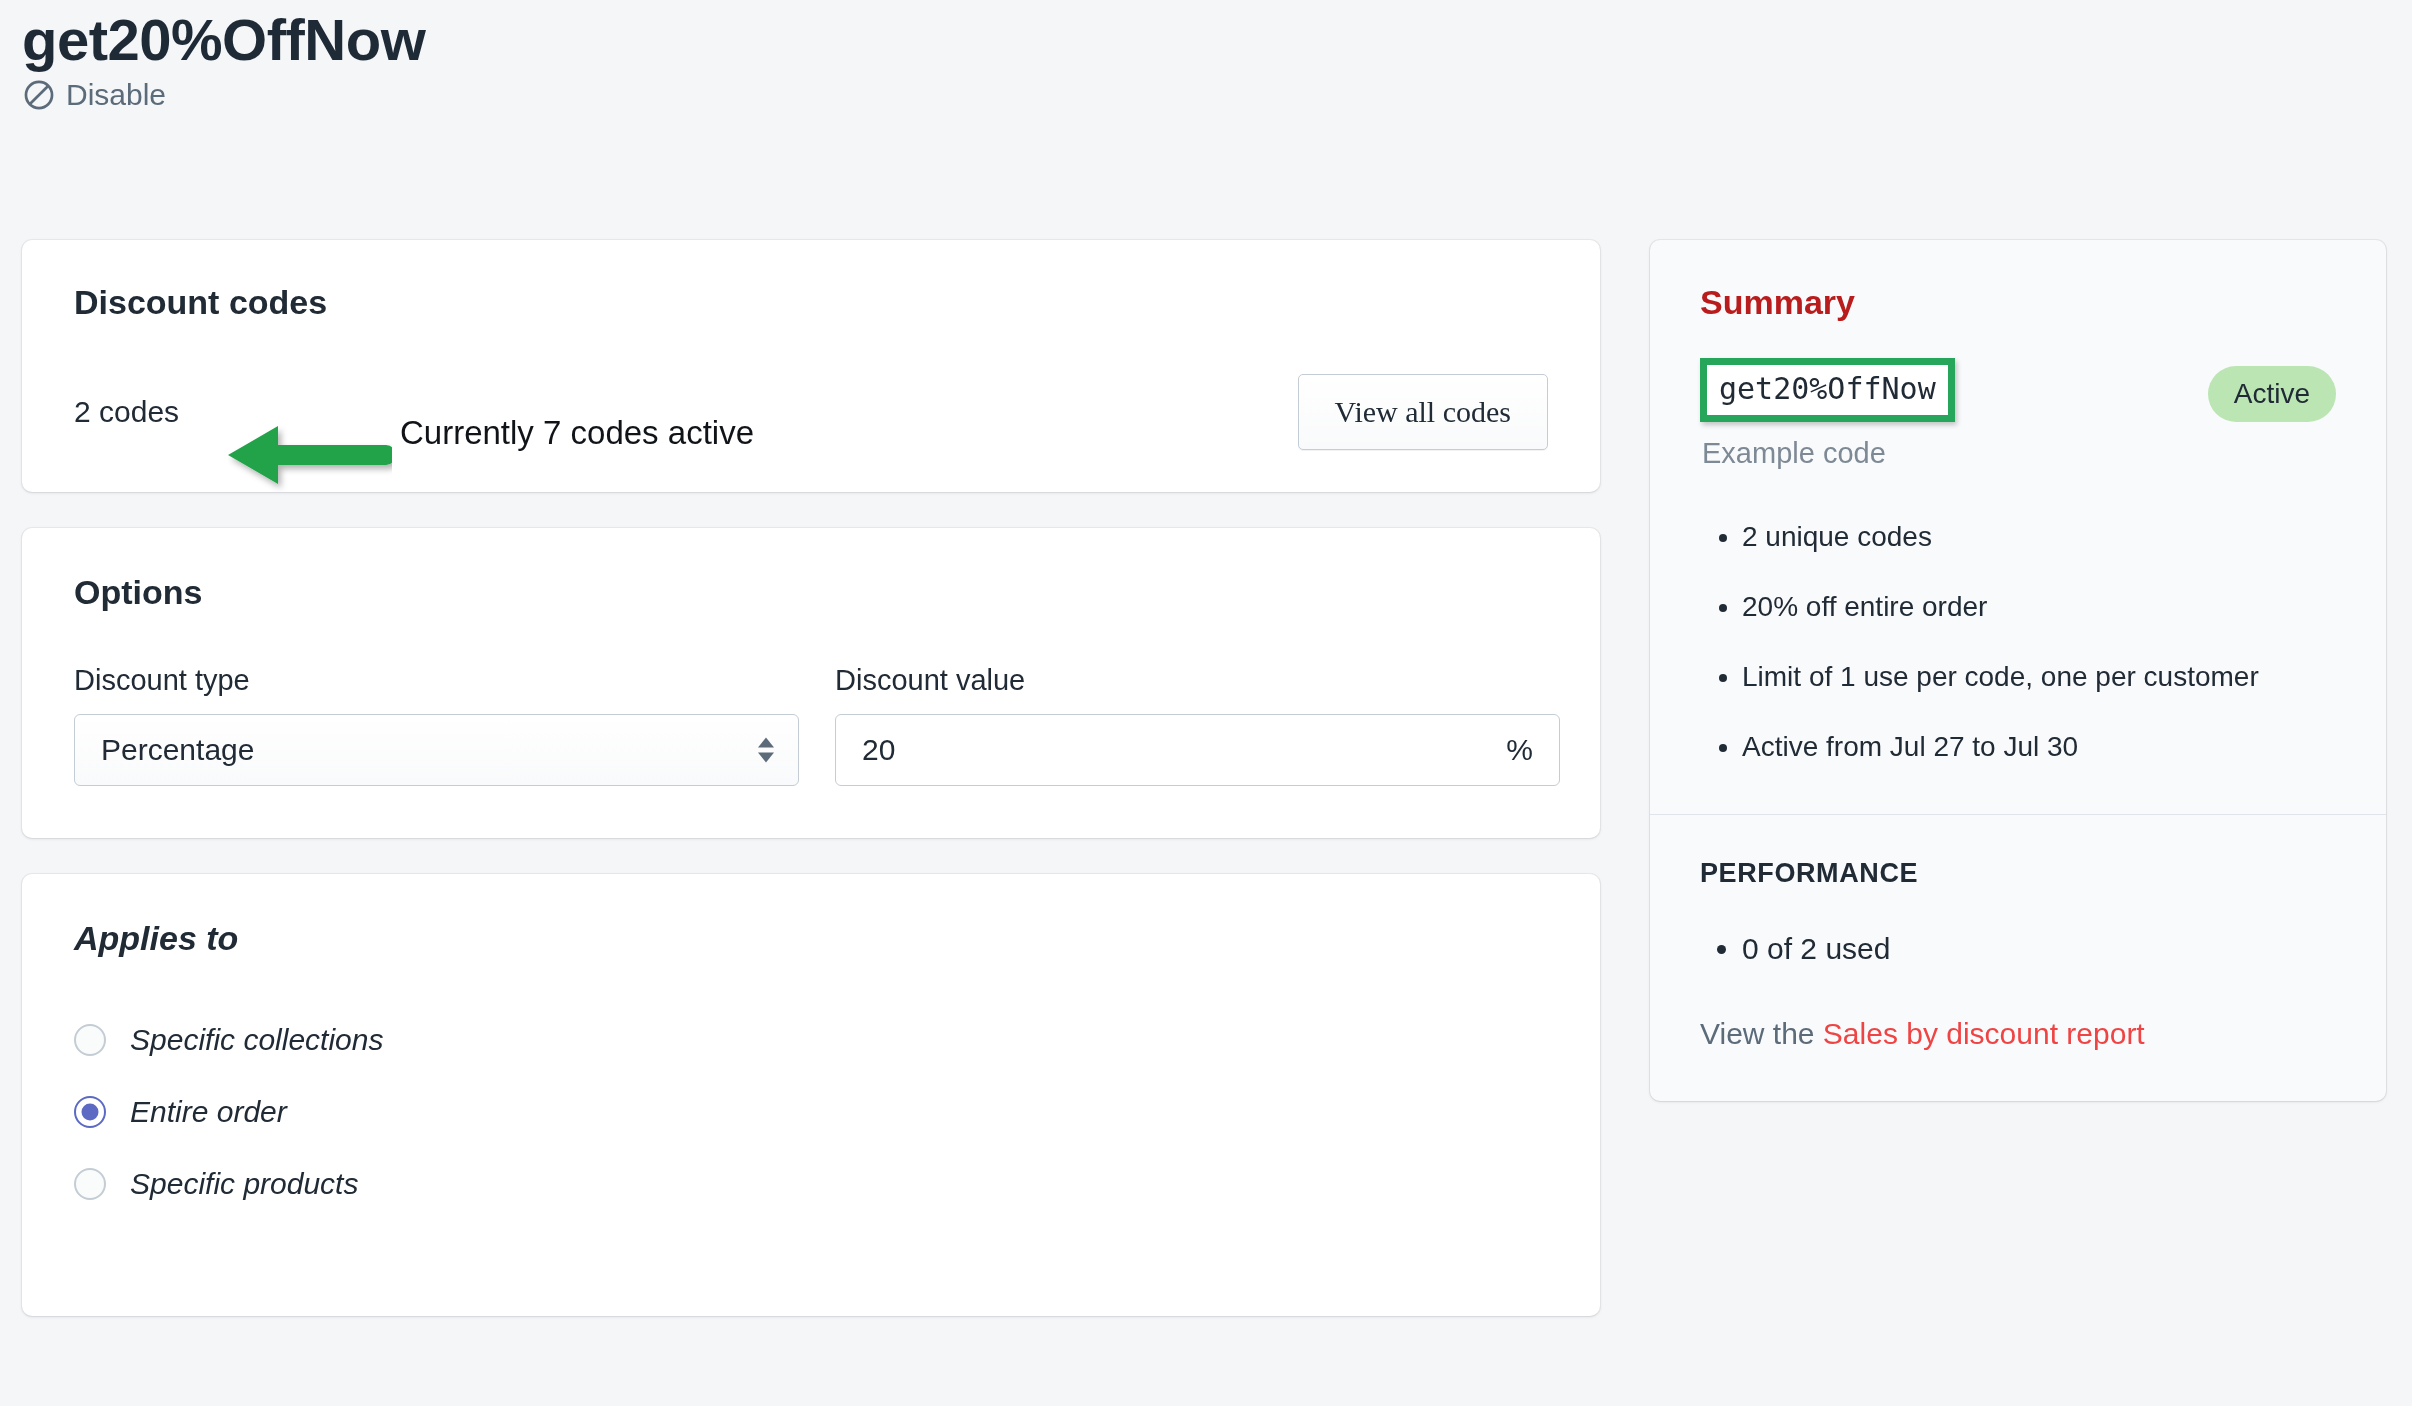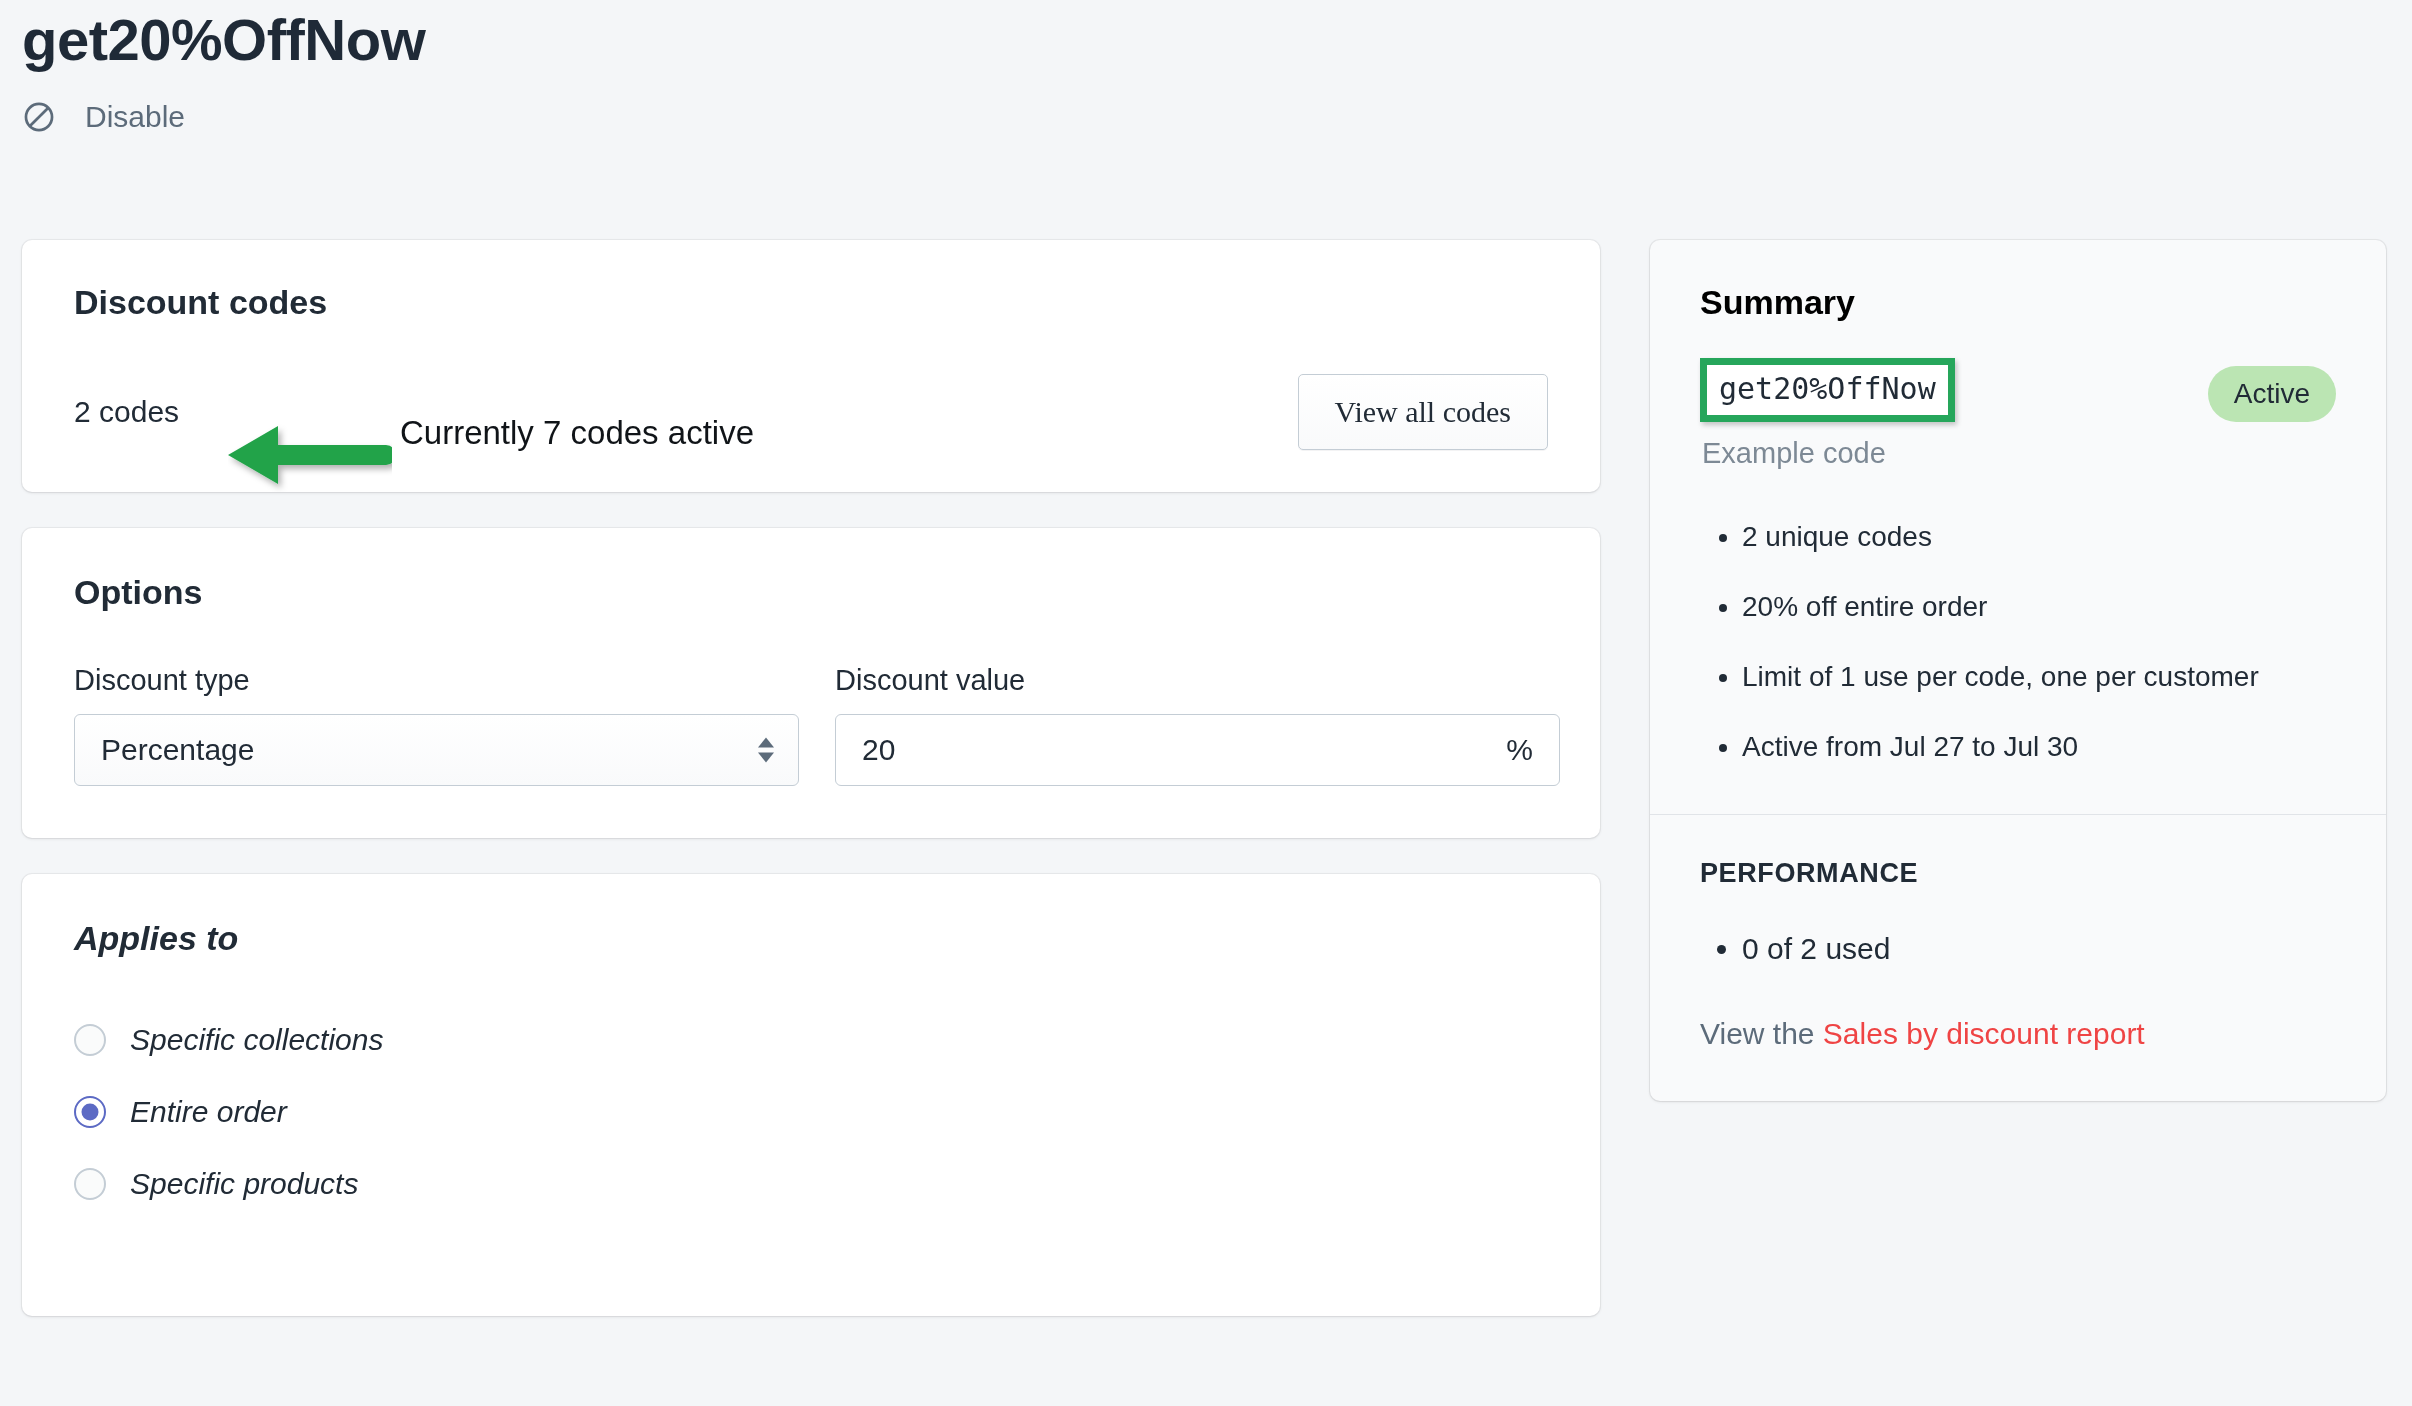--- a/index.html
+++ b/index.html
@@ -29,22 +29,21 @@
     letter-spacing: -0.5px;
     color: #1f2a37;
     margin: 0;
     padding-top: 2px;
     line-height: 76px;
     white-space: nowrap;
   }
   .disable-action {
     display: flex;
     align-items: center;
-    gap: 29px;
-    margin-top: 22px;
+    gap: 10px;
     cursor: pointer;
     width: max-content;
   }
   .disable-icon {
     width: 34px;
     height: 34px;
     display: block;
     flex: 0 0 auto;
   }
   .disable-label {
@@ -225,21 +224,21 @@
   .summary-card {
     background: #f9fafb;
     border-radius: 10px;
     box-shadow: 0 0 0 1px rgba(63,63,68,0.08), 0 1px 3px rgba(63,63,68,0.12);
     overflow: hidden;
   }
   .summary-section { padding: 40px 50px 44px 50px; }
   .summary-title {
     font-size: 34px;
     font-weight: 700;
-    color: #000000;
+    color: #b91c1c;
     margin: 0;
     line-height: 44px;
   }
   .code-row {
     display: flex;
     align-items: flex-start;
     margin-top: 34px;
   }
   .code-block { position: relative; }
   .code-highlight {

